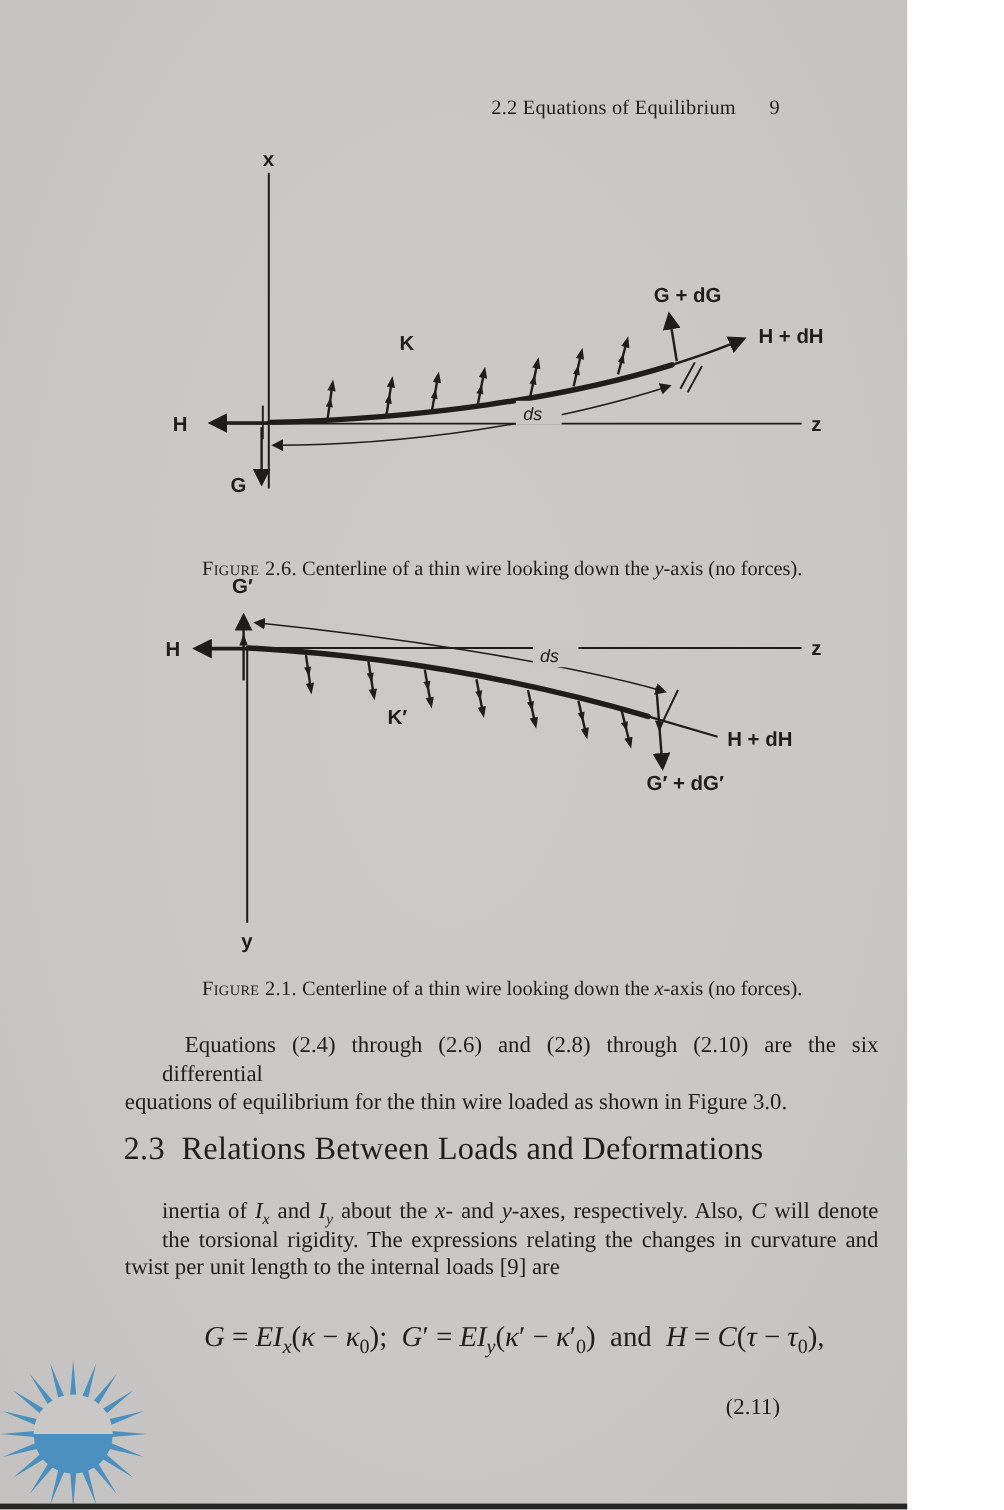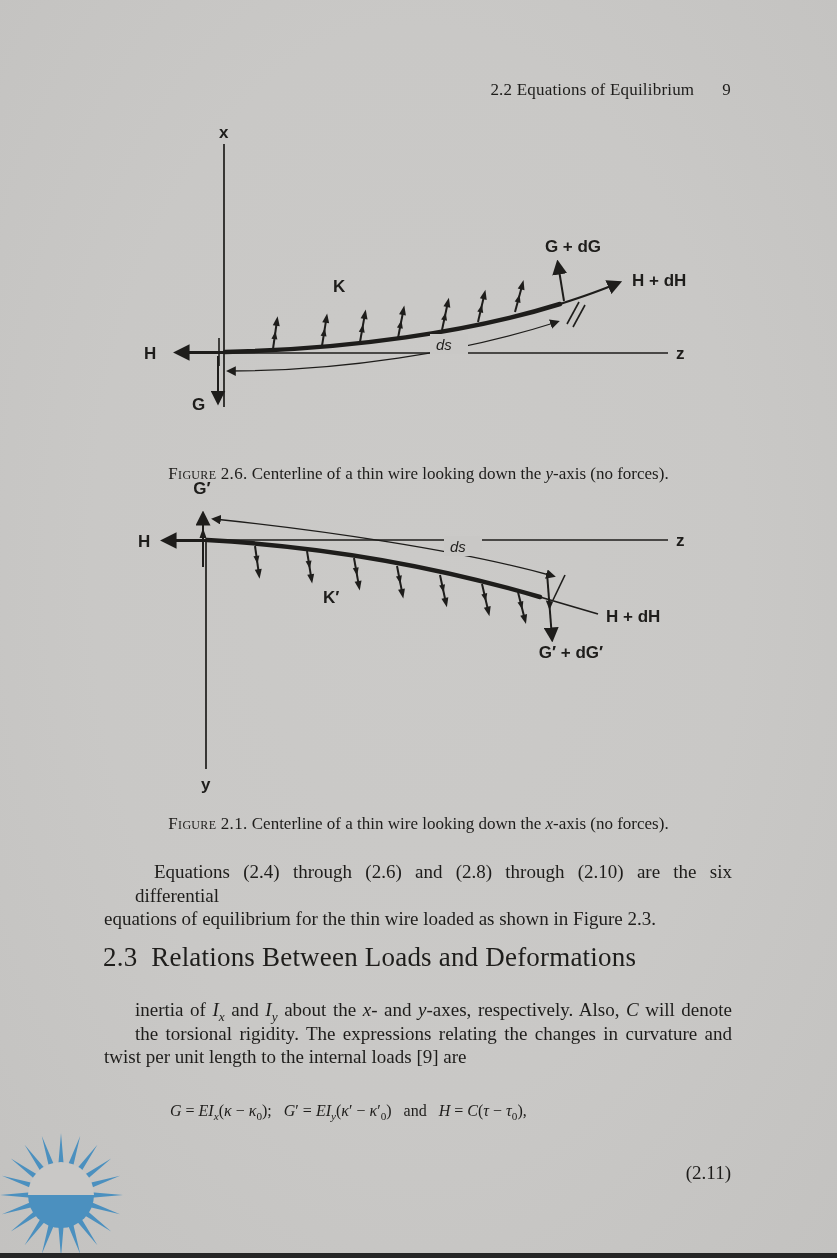--- a/index.html
+++ b/index.html
@@ -1,17 +1,17 @@
 <!DOCTYPE html>
 <html><head>
 <meta charset="utf-8">
 <style>
   html,body{margin:0;padding:0;}
   #page{
-    position:relative;width:837px;height:1258px;overflow:hidden;
+    position:relative;width:756px;height:1258px;overflow:hidden;
     background:radial-gradient(ellipse at 50% 45%, #cbcac8 0%, #c9c8c6 55%, #c3c2c0 100%);
     font-family:"Liberation Serif", serif;color:#1e1d1b;
   }
   .abs{position:absolute;}
   
   #hdr{top:80px;right:106px;font-size:17px;letter-spacing:.2px;}
   #hdr .pgnum{display:inline-block;margin-left:28px;}
   
   svg text{font-family:"Liberation Sans", sans-serif;font-weight:700;font-size:17px;fill:#1e1d1b;}
   svg text.ds{font-weight:400;font-style:italic;font-size:15px;}
@@ -20,21 +20,21 @@
   .caption .pfx{font-variant:small-caps;letter-spacing:.3px;}
   #cap26{top:424px;margin-top:40px;} #cap27{top:814px;}
   
   .bodyblock{left:104px;width:628px;font-size:19px;line-height:23.5px;}
   .jline{text-align:justify;text-align-last:justify;margin-left:31px;}
   .lline{text-align:left;}
   .indent{text-indent:19px;}
   #para1{top:860px;} #para2{top:998px;}
   #heading23{top:942px;left:103px;width:700px;font-size:27px;letter-spacing:.2px;}
   
-  #eq{top:1102px;left:170px;width:562px;font-size:16px;}
+  #eq{top:1102px;left:170px;width:562px;font-size:24px;}
   #eq .gap{display:inline-block;width:12px;}
   #eqnum{top:1162px;right:106px;font-size:19px;}
   sub{font-size:70%;line-height:0;}
   
   #wm-text{
     top:1150px;left:129px;height:100px;line-height:100px;white-space:nowrap;
     font-family:"Liberation Serif", serif;font-weight:700;font-size:88px;letter-spacing:-4px;
     color:transparent;
     -webkit-text-stroke:2.5px #4b90bf;
     background:linear-gradient(to bottom, rgba(75,144,191,0) 0%, rgba(75,144,191,0) 45%, #4b90bf 45%, #4b90bf 100%);
@@ -148,21 +148,21 @@
     <polygon points="419.5,140 415.8,130.5 423.2,131.5" fill="#1e1d1b"></polygon>
     <text x="441" y="188" text-anchor="middle">G′ + dG′</text>
   </svg>
 
   <div id="cap27" class="abs caption">
     <span class="pfx">Figure 2.1.</span><span> Centerline of a thin wire looking down the <i>x</i>-axis (no forces).</span>
   </div>
 
   <div id="para1" class="abs bodyblock">
     <div class="jline indent">Equations (2.4) through (2.6) and (2.8) through (2.10) are the six differential</div>
-    <div class="lline">equations of equilibrium for the thin wire loaded as shown in Figure 2.3.</div>
+    <div class="lline">equations of equilibrium for the thin wire loaded as shown in Figure 3.0.</div>
   </div>
 
   <div id="heading23" class="abs">2.3&nbsp;&nbsp;Relations Between Loads and Deformations</div>
 
   <div id="para2" class="abs bodyblock">
     <div class="jline">inertia of <i>I</i><sub><i>x</i></sub> and <i>I</i><sub><i>y</i></sub> about the <i>x</i>- and <i>y</i>-axes, respectively. Also, <i>C</i> will denote</div>
     <div class="jline">the torsional rigidity. The expressions relating the changes in curvature and</div>
     <div class="lline">twist per unit length to the internal loads [9] are</div>
   </div>
 

